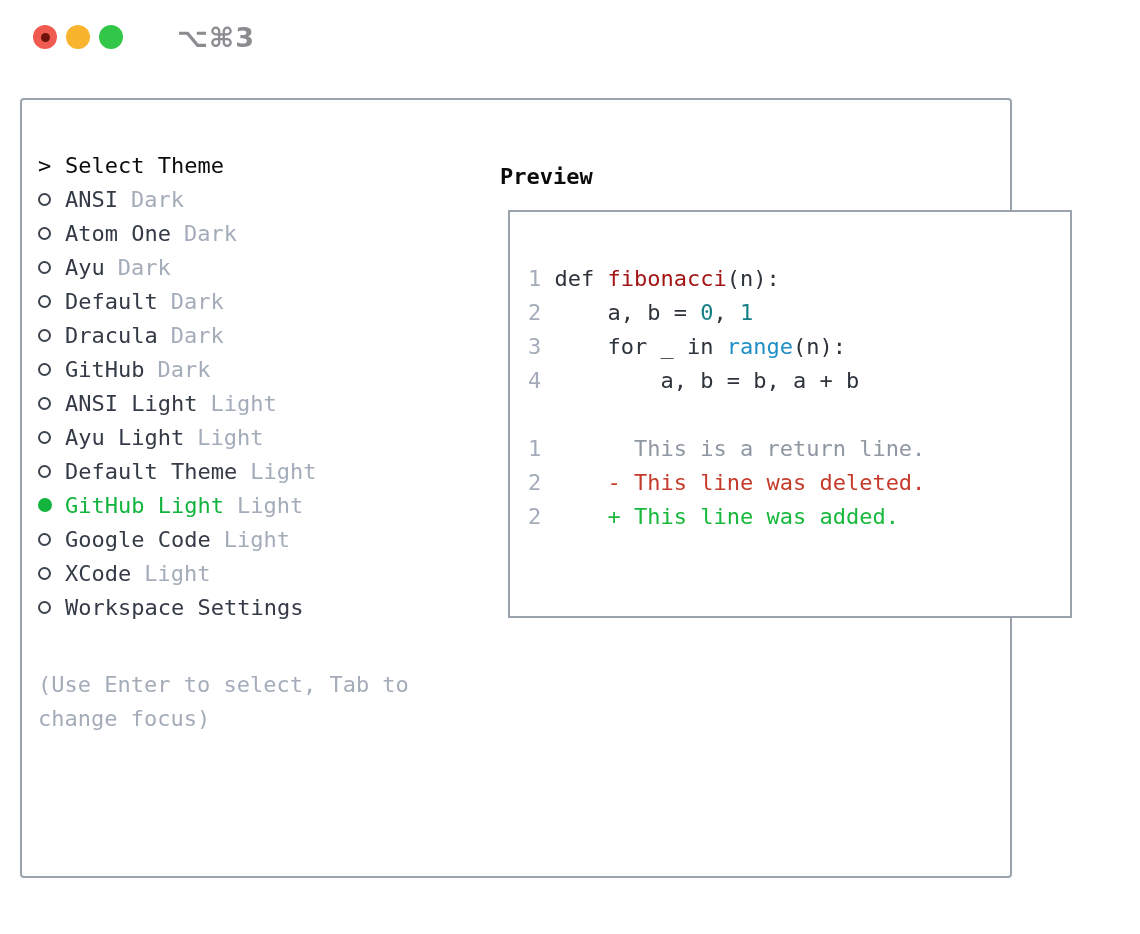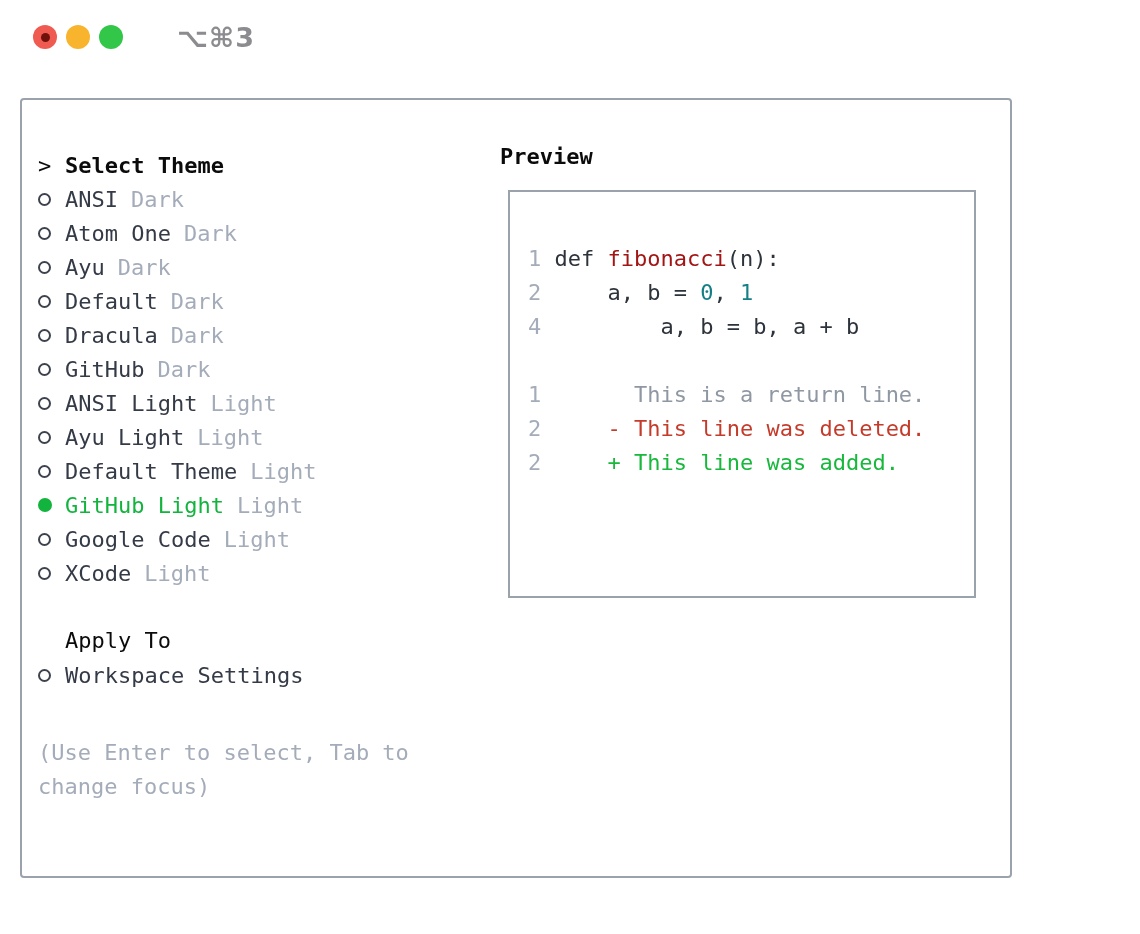--- a/index.html
+++ b/index.html
@@ -18,31 +18,31 @@
   .titlebar{position:absolute;left:33px;top:25px;display:flex;gap:9px;align-items:center;height:24px}
   .dot{width:24px;height:24px;border-radius:50%;position:relative;border:none;display:inline-block;cursor:default}
   .dot-red{background:var(--traffic_red)}
   .dot-red .inner{position:absolute;left:50%;top:50%;width:9px;height:9px;margin:-4.5px 0 0 -4.5px;border-radius:50%;background:var(--traffic_red_dot)}
   .dot-yellow{background:var(--traffic_yellow)}
   .dot-green{background:var(--traffic_green)}
   .win-title{margin-left:45px;font-family:"DejaVu Sans","DejaVu Sans Mono",sans-serif;font-size:27px;font-weight:bold;color:var(--titlebar_text);letter-spacing:1px;white-space:nowrap}
   .panel{position:absolute;left:20px;top:98px;width:992px;height:780px;border:2px solid var(--panel_border);border-radius:4px;padding:48px 0 0 16px;font-size:22px;background:#fff}
   .row{display:flex;align-items:center;height:34px;white-space:pre;color:var(--item_text)}
   .prompt{display:inline-block;width:27px;color:var(--heading_text)}
-  .section-title{font-weight:bold;color:var(--heading_text)}
+  .section-title{font-weight:normal;color:var(--heading_text)}
   .radio{width:13px;height:13px;border:2px solid var(--radio_border);border-radius:50%;margin-right:14px;flex:none;background:transparent}
   .row.sel .radio{width:14px;height:14px;border:none;background:var(--accent_green);margin-right:13px}
   .row.sel .lbl{color:var(--accent_green)}
   .lbl{margin-right:13px}
   .variant{color:var(--muted_text)}
   .apply-header{height:34px;line-height:34px;padding-left:27px;color:var(--heading_text);margin-top:34px}
   .hint{margin-top:44px;width:420px;line-height:34px;color:var(--muted_text)}
-  .right-col{position:absolute;left:478px;top:40px}
+  .right-col{position:absolute;left:478px;top:60px}
   .preview-title{height:34px;line-height:34px;font-weight:bold;color:var(--heading_text);font-size:22px}
-  .preview-box{margin-left:8px;margin-top:16px;width:468px;height:408px;border:2px solid var(--panel_border);padding:50px 0 0 18px;background:#fff}
+  .preview-box{margin-left:8px;margin-top:16px;width:564px;height:408px;border:2px solid var(--panel_border);padding:50px 0 0 18px;background:#fff}
   .pline{height:34px;line-height:34px;white-space:pre;font-size:22px}
   .lnum{color:var(--line_number)}
   .tk-plain{color:var(--code_default)}
   .tk-function{color:var(--code_function)}
   .tk-number{color:var(--code_number)}
   .tk-builtin{color:var(--code_builtin)}
   .df-context{color:var(--diff_context)}
   .df-deleted{color:var(--diff_deleted)}
   .df-added{color:var(--diff_added)}
 </style>
@@ -75,33 +75,33 @@
           <div class="row"><span class="radio"></span><span class="lbl">Dracula</span><span class="variant">Dark</span></div>
           <div class="row"><span class="radio"></span><span class="lbl">GitHub</span><span class="variant">Dark</span></div>
           <div class="row"><span class="radio"></span><span class="lbl">ANSI Light</span><span class="variant">Light</span></div>
           <div class="row"><span class="radio"></span><span class="lbl">Ayu Light</span><span class="variant">Light</span></div>
           <div class="row"><span class="radio"></span><span class="lbl">Default Theme</span><span class="variant">Light</span></div>
           <div class="row sel"><span class="radio"></span><span class="lbl">GitHub Light</span><span class="variant">Light</span></div>
           <div class="row"><span class="radio"></span><span class="lbl">Google Code</span><span class="variant">Light</span></div>
           <div class="row"><span class="radio"></span><span class="lbl">XCode</span><span class="variant">Light</span></div>
         </div>
 
-      <div class="apply-header">Apply To</div>
       <div id="apply-list">
           <div class="row"><span class="radio"></span><span class="lbl">Workspace Settings</span></div>
         </div>
 
       <div class="hint">(Use Enter to select, Tab to change focus)</div>
     </div>
 
     <div class="right-col">
       <div class="preview-title">Preview</div>
       <div class="preview-box" id="preview-box">
           <div class="pline"><span class="lnum">1</span><span class="tk-plain"> </span><span class="tk-plain">def </span><span class="tk-function">fibonacci</span><span class="tk-plain">(n):</span></div>
           <div class="pline"><span class="lnum">2</span><span class="tk-plain"> </span><span class="tk-plain">    a, b = </span><span class="tk-number">0</span><span class="tk-plain">, </span><span class="tk-number">1</span></div>
+          <div class="pline"><span class="lnum">3</span><span class="tk-plain"> </span><span class="tk-plain">    for _ in </span><span class="tk-builtin">range</span><span class="tk-plain">(n):</span></div>
           <div class="pline"><span class="lnum">4</span><span class="tk-plain"> </span><span class="tk-plain">        a, b = b, a + b</span></div>
           <div class="pline"> </div>
           <div class="pline"><span class="lnum">1</span><span class="tk-plain"> </span><span class="df-context">      This is a return line.</span></div>
           <div class="pline"><span class="lnum">2</span><span class="tk-plain"> </span><span class="df-deleted">    - This line was deleted.</span></div>
           <div class="pline"><span class="lnum">2</span><span class="tk-plain"> </span><span class="df-added">    + This line was added.</span></div>
         </div>
     </div>
 
   </div>
 </div>

